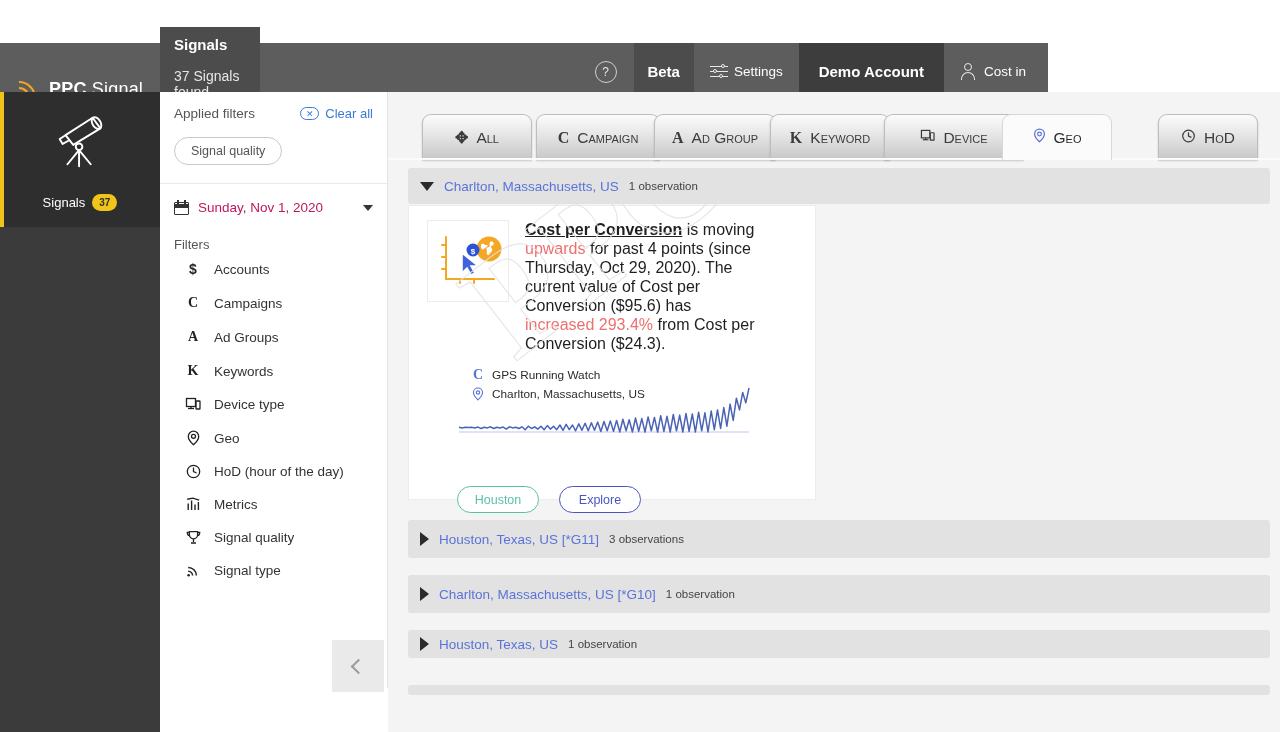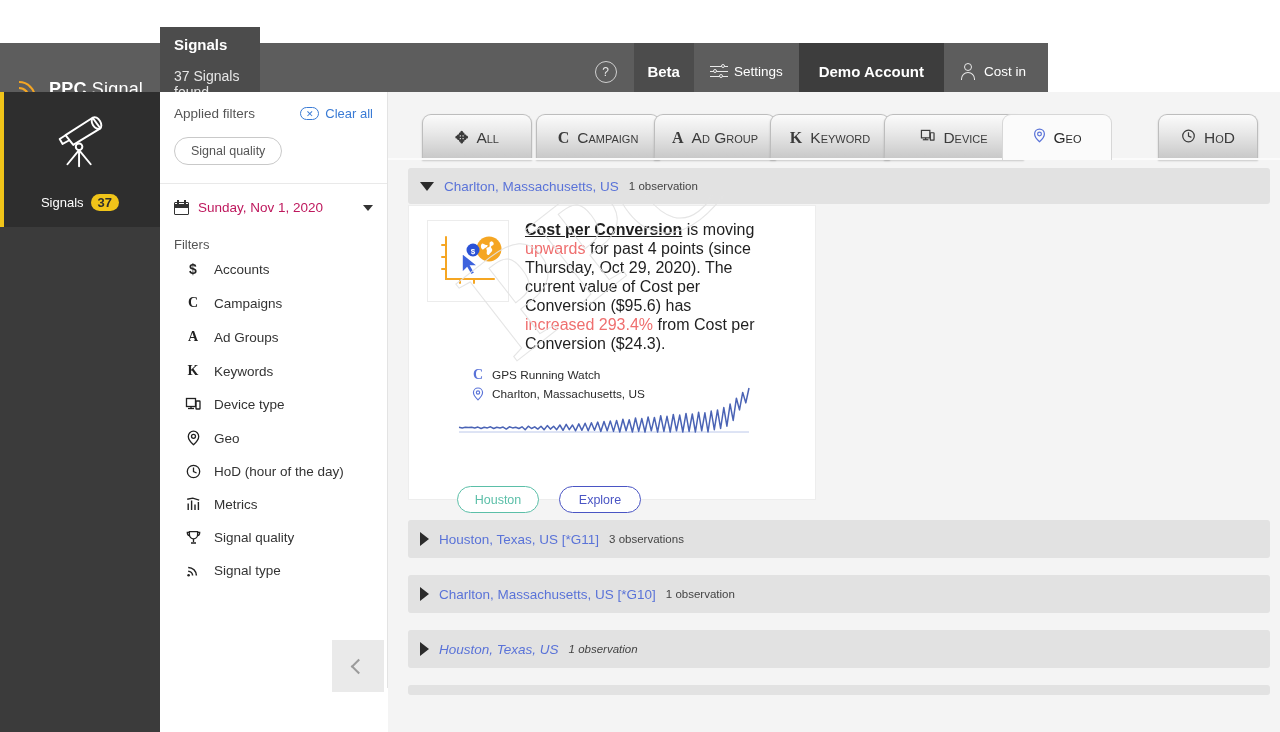--- a/index.html
+++ b/index.html
@@ -47,21 +47,21 @@
   .person-icon { width:16px; height:17px; position:relative; }
   .person-icon b { position:absolute; top:0; left:4px; width:8px; height:8px; border:1.5px solid #e8e8e8; border-radius:50%; }
   .person-icon s { position:absolute; bottom:0; left:1px; width:14px; height:8px; border:1.5px solid #e8e8e8; border-bottom:0; border-radius:9px 9px 0 0; }
 
   
   .rail { position:absolute; left:0; top:92px; width:160px; height:640px; background:#fff; }
   .rail-nav { position:absolute; left:0; top:0; width:160px; height:135px; background:#2e2e2e; }
   .rail-accent { position:absolute; left:0; top:0; width:4px; height:135px; background:#f0c419; }
   .telescope { position:absolute; left:50px; top:18px; width:62px; height:62px; }
   .rail-label { position:absolute; top:102px; left:0; width:160px; text-align:center; color:#fff; font-size:13px; display:flex; align-items:center; justify-content:center; gap:7px; }
-  .badge { background:#f0c419; color:#2e2e2e; font-size:13px; font-weight:bold; border-radius:9px; padding:1px 7px; line-height:15px; }
+  .badge { background:#f0c419; color:#2e2e2e; font-size:10px; font-weight:bold; border-radius:9px; padding:1px 7px; line-height:15px; }
   .rail-rest { position:absolute; left:0; top:135px; width:160px; height:505px; background:#3b3b3b; }
   .chev-left { width:11px; height:11px; border-left:2px solid #9b9b9b; border-bottom:2px solid #9b9b9b; transform:rotate(45deg); }
 
   
   .filters { position:absolute; left:160px; top:92px; width:228px; height:596px; background:#fff; border-right:1px solid #e3e3e3; }
   .af-row { display:flex; align-items:center; padding:14px 14px 0 14px; }
   .af-title { font-size:13.5px; color:#555; }
   .af-clear { margin-left:auto; display:flex; align-items:center; gap:6px; color:#3a7bd5; font-size:13px; cursor:pointer; }
   .x-chip { width:19px; height:13px; border:1.3px solid #3a7bd5; border-radius:7px; font-size:9px; display:flex; align-items:center; justify-content:center; color:#3a7bd5; }
   .chip { display:inline-block; margin:16px 0 0 14px; border:1px solid #c9c9c9; border-radius:14px; padding:6px 16px; font-size:12.5px; color:#555; }
@@ -377,21 +377,21 @@
       <span class="grp-name">Houston, Texas, US [*G11]</span>
       <span class="grp-obs">3 observations</span>
     </div>
 
     <div class="grp" style="top:483px; height:38px;">
       <span class="tri-right"></span>
       <span class="grp-name">Charlton, Massachusetts, US [*G10]</span>
       <span class="grp-obs">1 observation</span>
     </div>
 
-    <div class="grp" style="top:538px; height:38px;font-style:italic;">
+    <div class="grp" style="top:538px; height:28px;">
       <span class="tri-right"></span>
       <span class="grp-name">Houston, Texas, US</span>
       <span class="grp-obs">1 observation</span>
     </div>
 
     <div class="grp" style="top:593px; height:10px;"></div>
   </div>
 
   <div class="card">
     <div class="card-top">

